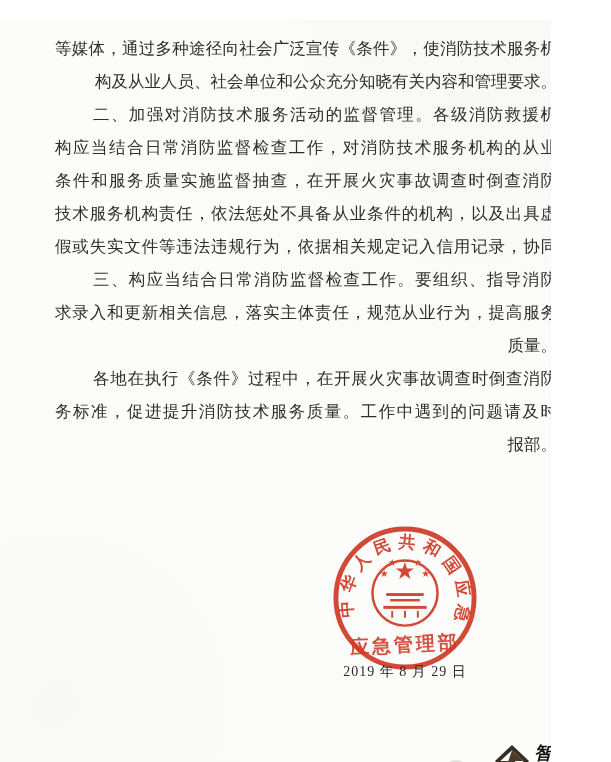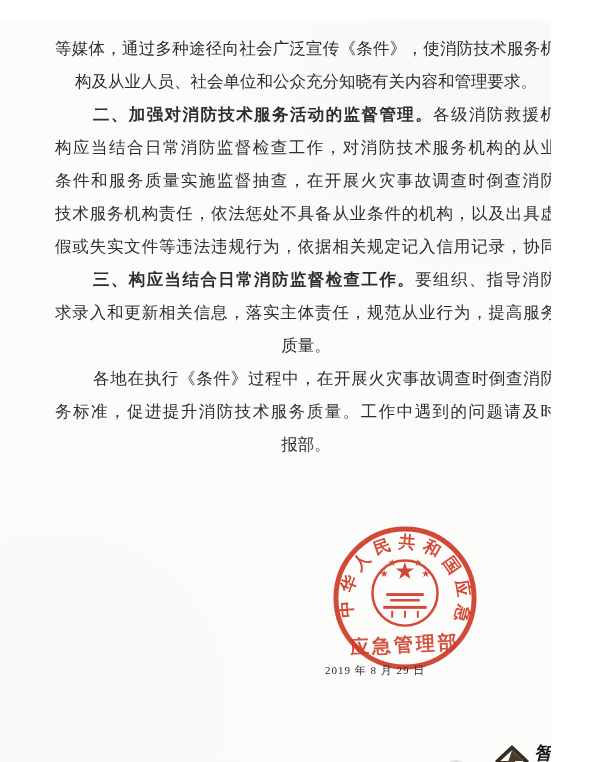--- a/index.html
+++ b/index.html
@@ -15,38 +15,38 @@
       radial-gradient(circle at 10% 90%, rgba(0,0,0,0.015), transparent 40%),
       #fcfcfa;
     font-family:"Liberation Serif","DejaVu Serif",serif;
     color:var(--ink);
     margin-top:20px;
   }
   .doc-text{
     position:absolute;left:55px;top:12px;width:502px;
     font-size:16.5px;line-height:33px;letter-spacing:0;
   }
-  .line{height:33px;white-space:nowrap;text-align:center;}
+  .line{height:33px;white-space:nowrap;text-align:right;}
   .line.just{white-space:normal;text-align:justify;text-align-last:justify;}
   .line.indent{text-indent:38px;}
-  .hd{font-weight:700;font-family:"Liberation Sans","DejaVu Sans",sans-serif;}
+  .hd{font-weight:400;font-family:"Liberation Sans","DejaVu Sans",sans-serif;}
   
   .seal{position:absolute;left:331px;top:504px;width:148px;height:148px;}
   .seal svg{position:absolute;left:0;top:0;}
   .seal-red{fill:var(--seal-color);}
   .seal-red-stroke{stroke:var(--seal-color);fill:none;}
   .seal-label{
     position:absolute;left:331px;top:612px;width:148px;text-align:center;
     color:var(--seal-color);font-size:19px;font-weight:700;letter-spacing:3px;
     transform:rotate(-3deg);opacity:.88;
     font-family:"Liberation Sans","DejaVu Sans",sans-serif;
   }
   .seal-date{
-    position:absolute;left:325px;top:643px;width:160px;text-align:left;
-    color:#2b2b2b;font-size:11px;letter-spacing:1px;
+    position:absolute;left:325px;top:643px;width:160px;text-align:center;
+    color:#2b2b2b;font-size:14px;letter-spacing:1px;
   }
   
   .page-number{
     position:absolute;left:60px;top:740px;font-size:15px;color:#3a3a3a;
     letter-spacing:6px;white-space:nowrap;
   }
   .watermark-text{
     position:absolute;left:468px;top:739px;font-size:25px;font-weight:700;
     color:var(--wm);opacity:.55;letter-spacing:2px;white-space:nowrap;
     font-family:"Liberation Sans","DejaVu Sans",sans-serif;

